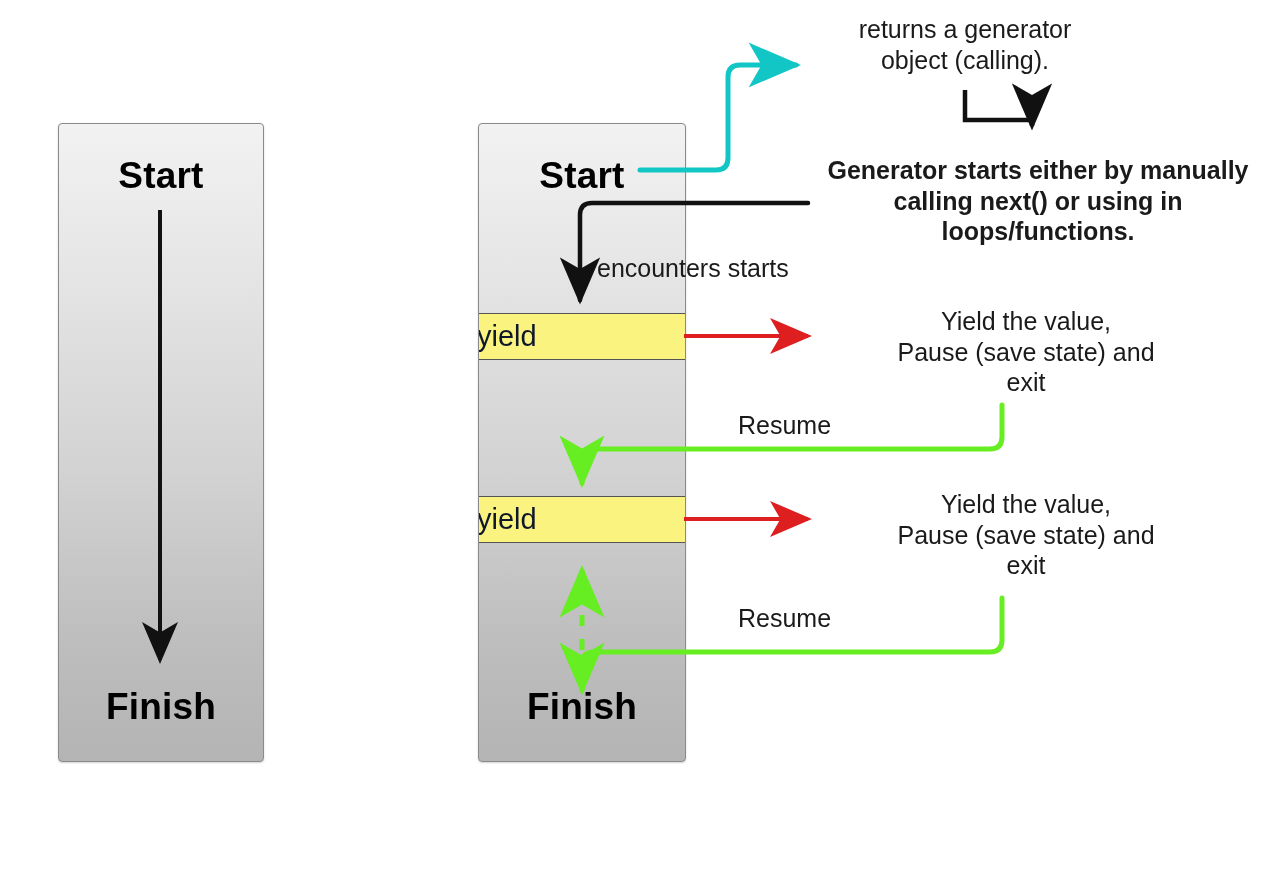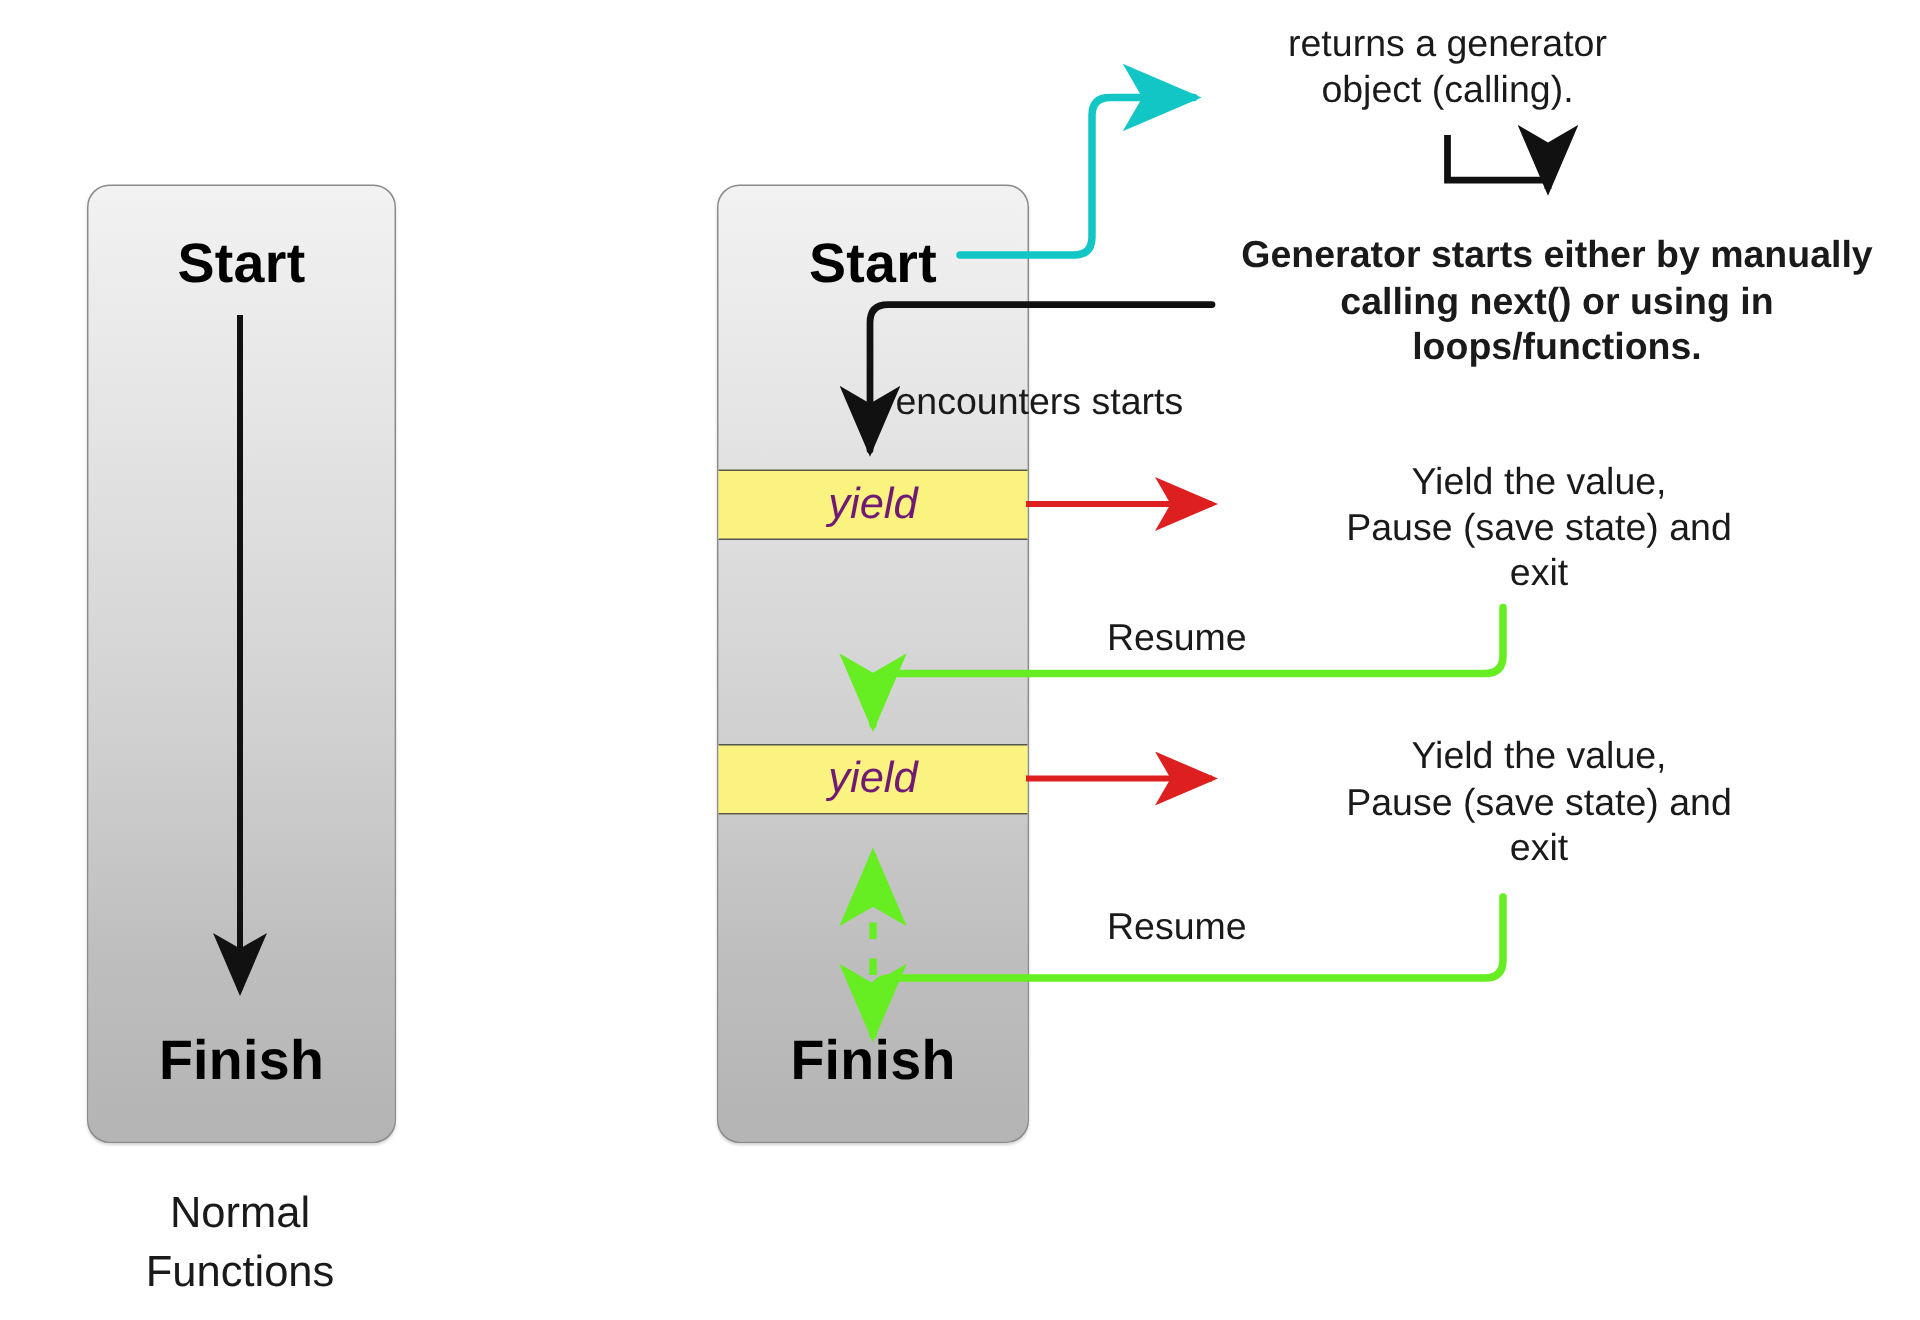--- a/index.html
+++ b/index.html
@@ -23,21 +23,21 @@
     left: 0;
     top: 0;
     width: 1280px;
     height: 880px;
     pointer-events: none;
   }
   
   .flowbox {
     position: absolute;
     border: 1.5px solid #8a8a8a;
-    border-radius: 15px;
+    border-radius: 4px;
     background: linear-gradient(to bottom, #f2f2f2 0%, #e6e6e6 22%, #d2d2d2 55%, #bdbdbd 82%, #b4b4b4 100%);
     box-shadow: 0 1px 2px rgba(0,0,0,0.18);
     overflow: hidden;
   }
   .boxlabel {
     position: absolute;
     width: 100%;
     text-align: center;
     font-weight: bold;
     color: #000;
@@ -49,24 +49,22 @@
   
   .yield-strip {
     position: absolute;
     left: -2px;
     right: -2px;
     background: #faf380;
     border-top: 1.5px solid #555;
     border-bottom: 1.5px solid #555;
     display: flex;
     align-items: center;
-    justify-content: center;
     font-size: 29px;
-    color: #701a75;
-    font-style: italic;
+    color: #0f172a;
   }
   
   .caption {
     position: absolute;
     text-align: center;
     color: #1a1a1a;
     font-size: 29px;
     line-height: 1.35;
     white-space: pre-line;
   }
@@ -88,22 +86,20 @@
 </head>
 <body>
 
 <div id="canvas">
 
   <div class="flowbox" style="left:58px; top:123px; width:204px; height:637px;">
     <div class="boxlabel big" style="top:31px;">Start</div>
     <div class="boxlabel big" style="top:562px;">Finish</div>
   </div>
 
-  <div class="caption" style="left:58px; top:790px; width:204px;">Normal
-Functions</div>
 
   <div class="flowbox" style="left:478px; top:123px; width:206px; height:637px;">
     <div class="boxlabel big" style="top:31px;">Start</div>
 
     <div class="yield-strip" style="top:189px; height:45px;">
       <span>yield</span>
     </div>
 
     <div class="yield-strip" style="top:372px; height:45px;">
       <span>yield</span>

